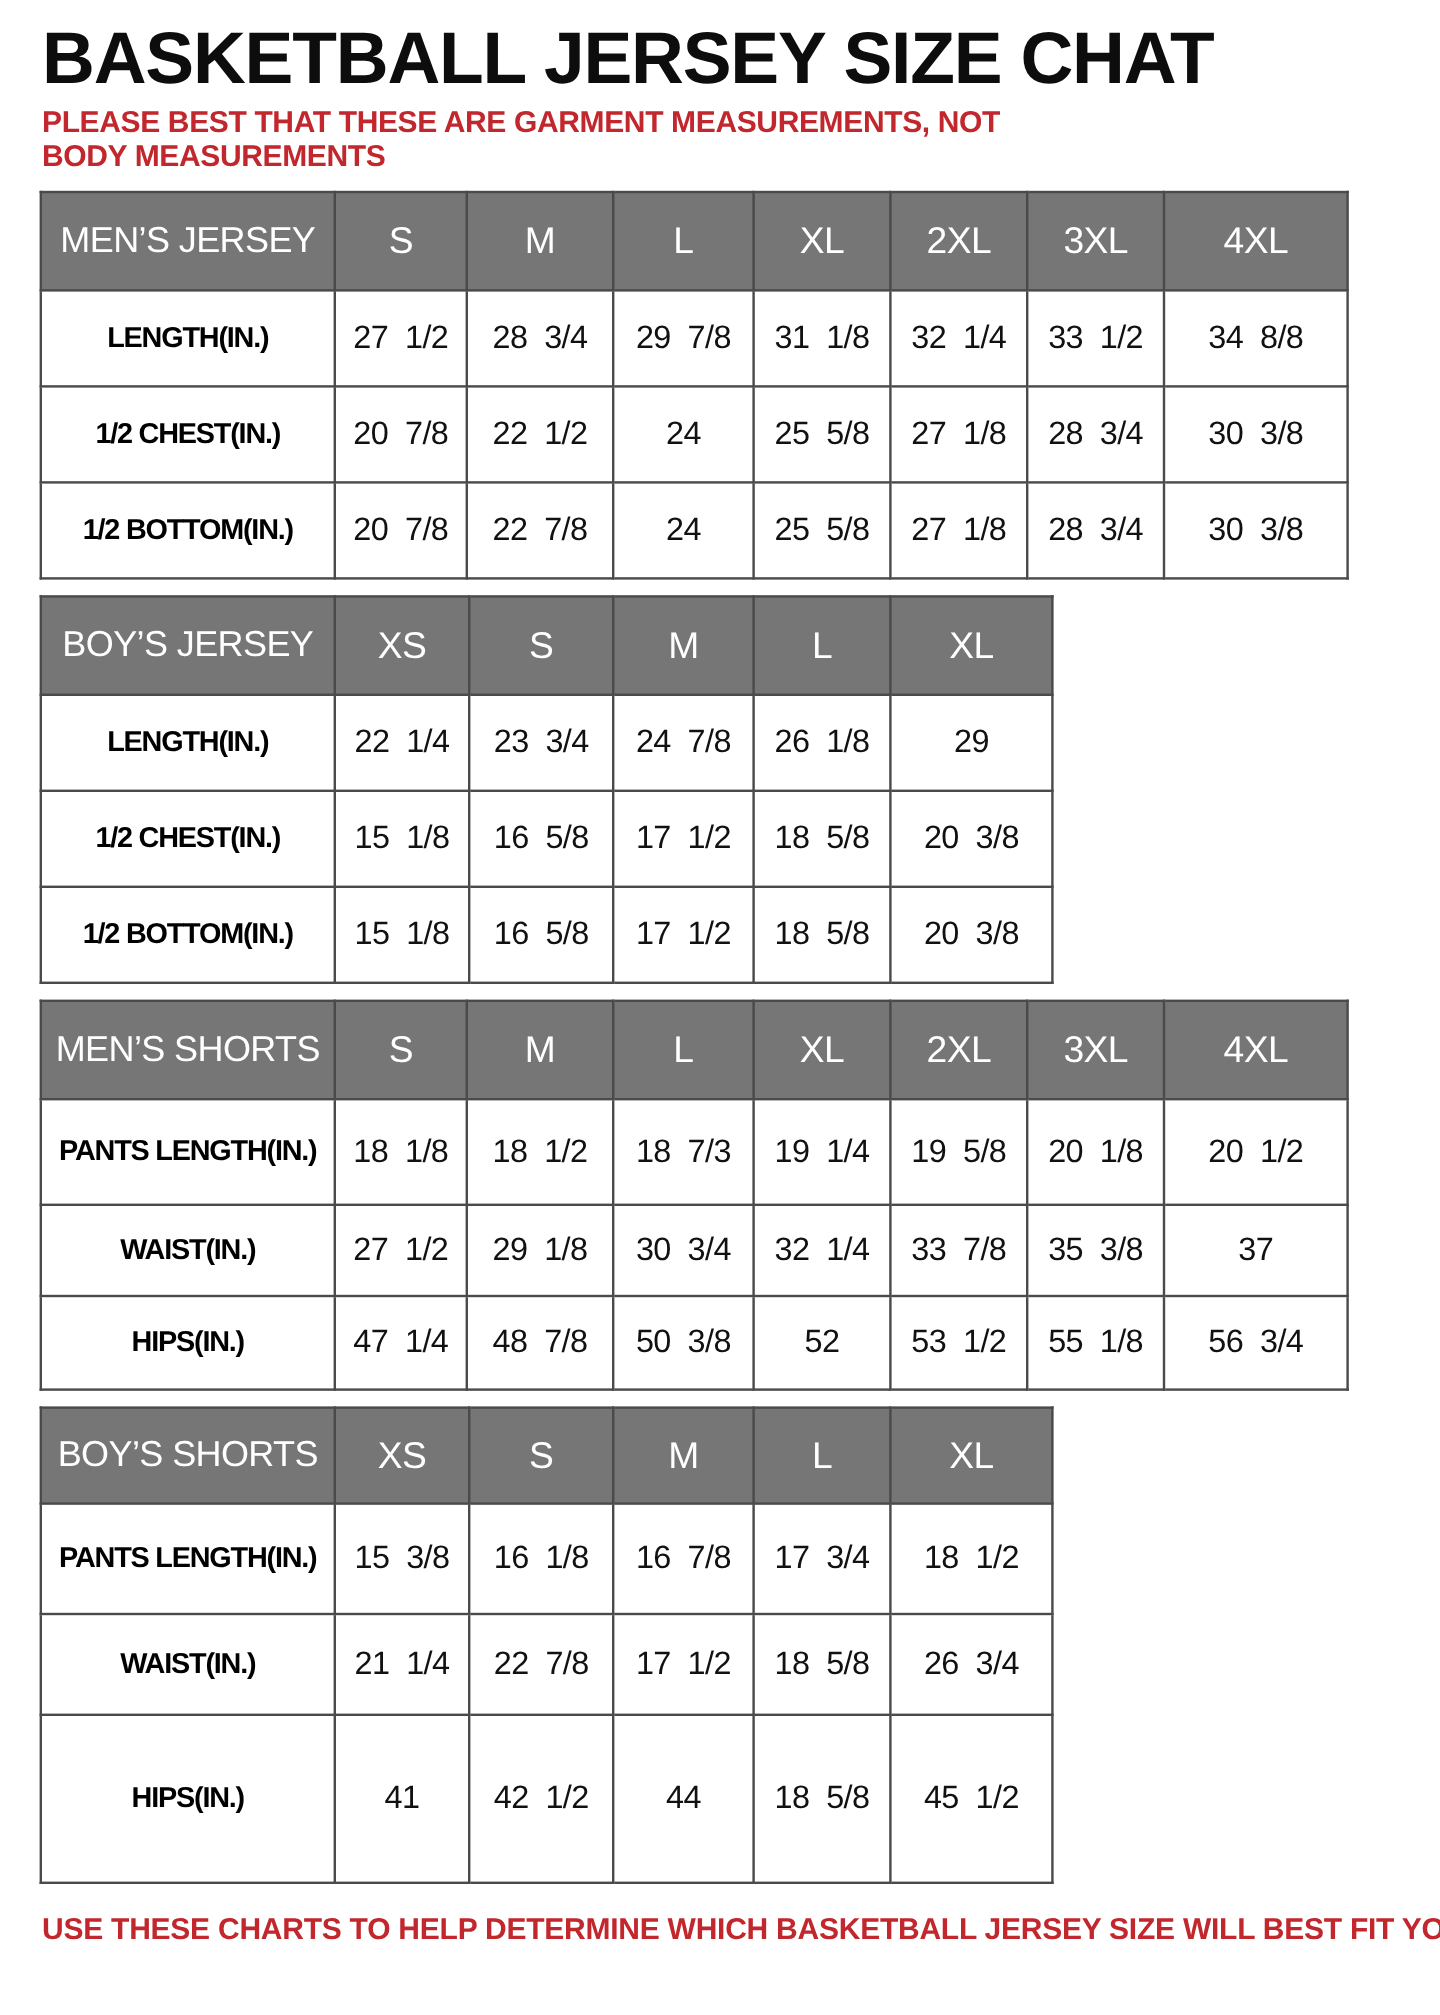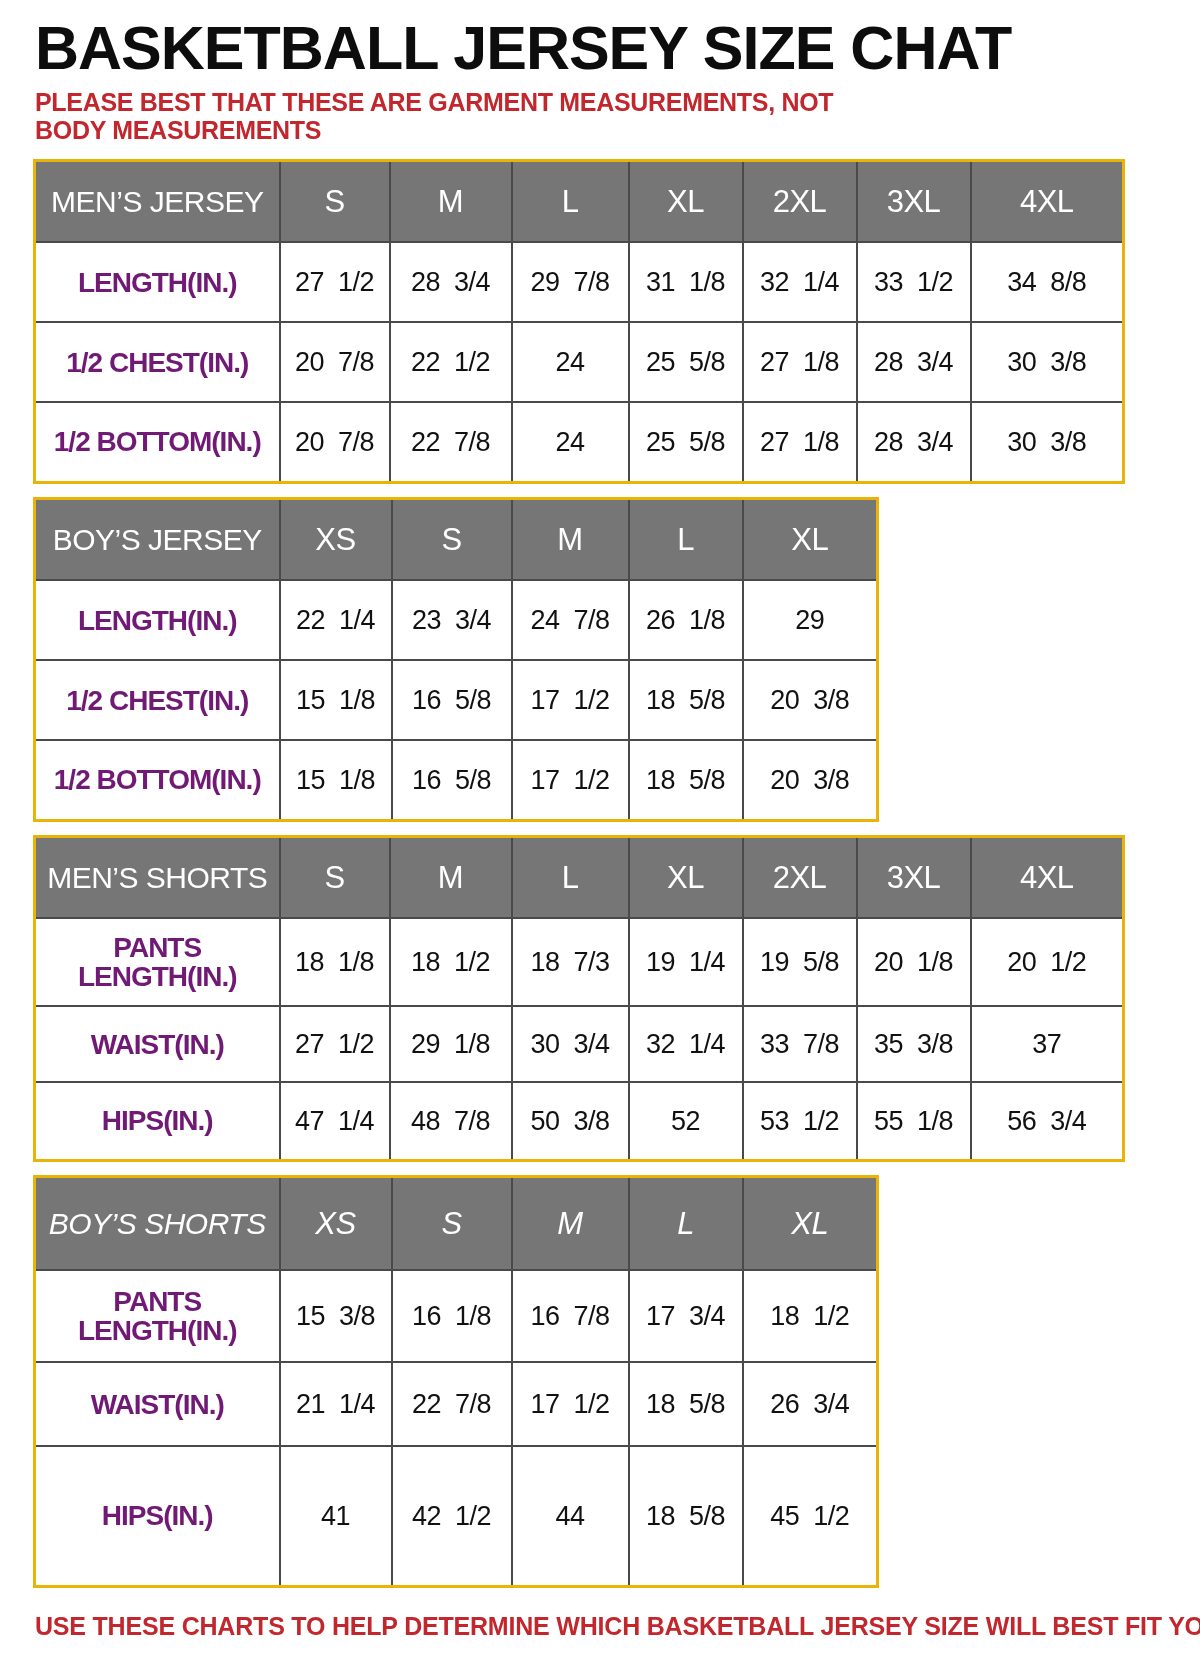--- a/index.html
+++ b/index.html
@@ -30,42 +30,42 @@
     font-size:25px;
     line-height:1.14;
     letter-spacing:-0.3px;
     max-width:800px;
     margin:0 0 14px 2px;
   }
   table.size-table{
     border-collapse:collapse;
     table-layout:fixed;
     margin:0 0 13px 0;
-    border:3px solid #eab308;
+    border:1px solid #eab308;
   }
   .size-table th,.size-table td{
     border:2px solid var(--grid);
     text-align:center;
     vertical-align:middle;
     padding:0 2px;
   }
   .size-table thead th{
     background:var(--gray);
     color:#ffffff;
     font-weight:normal;
     font-size:31px;
     letter-spacing:-0.5px;
   }
   .size-table thead th:first-child{
     font-size:30px;
   }
   .size-table tbody th{
-    color:#701a75;
-    font-weight:bold;
-    font-size:28px;
+    color:#000000;
+    font-weight:bold;
+    font-size:24px;
     letter-spacing:-1px;
     line-height:1.05;
     border-radius:29px;
   }
   .size-table tbody td{
     color:#111111;
     font-size:27px;
     letter-spacing:-0.5px;
     word-spacing:7px;
   }
@@ -247,21 +247,21 @@
     <table class="size-table">
       <colgroup>
         <col style="width: 245px;">
         <col style="width: 112px;">
         <col style="width: 120px;">
         <col style="width: 117px;">
         <col style="width: 114px;">
         <col style="width: 135px;">
       </colgroup>
       <thead>
-        <tr style="height: 94px; font-style: italic;">
+        <tr style="height: 80px;">
           <th>BOY’S SHORTS</th>
           <th>XS</th>
           <th>S</th>
           <th>M</th>
           <th>L</th>
           <th>XL</th>
         </tr>
       </thead>
       <tbody>
         <tr style="height: 92px;">

